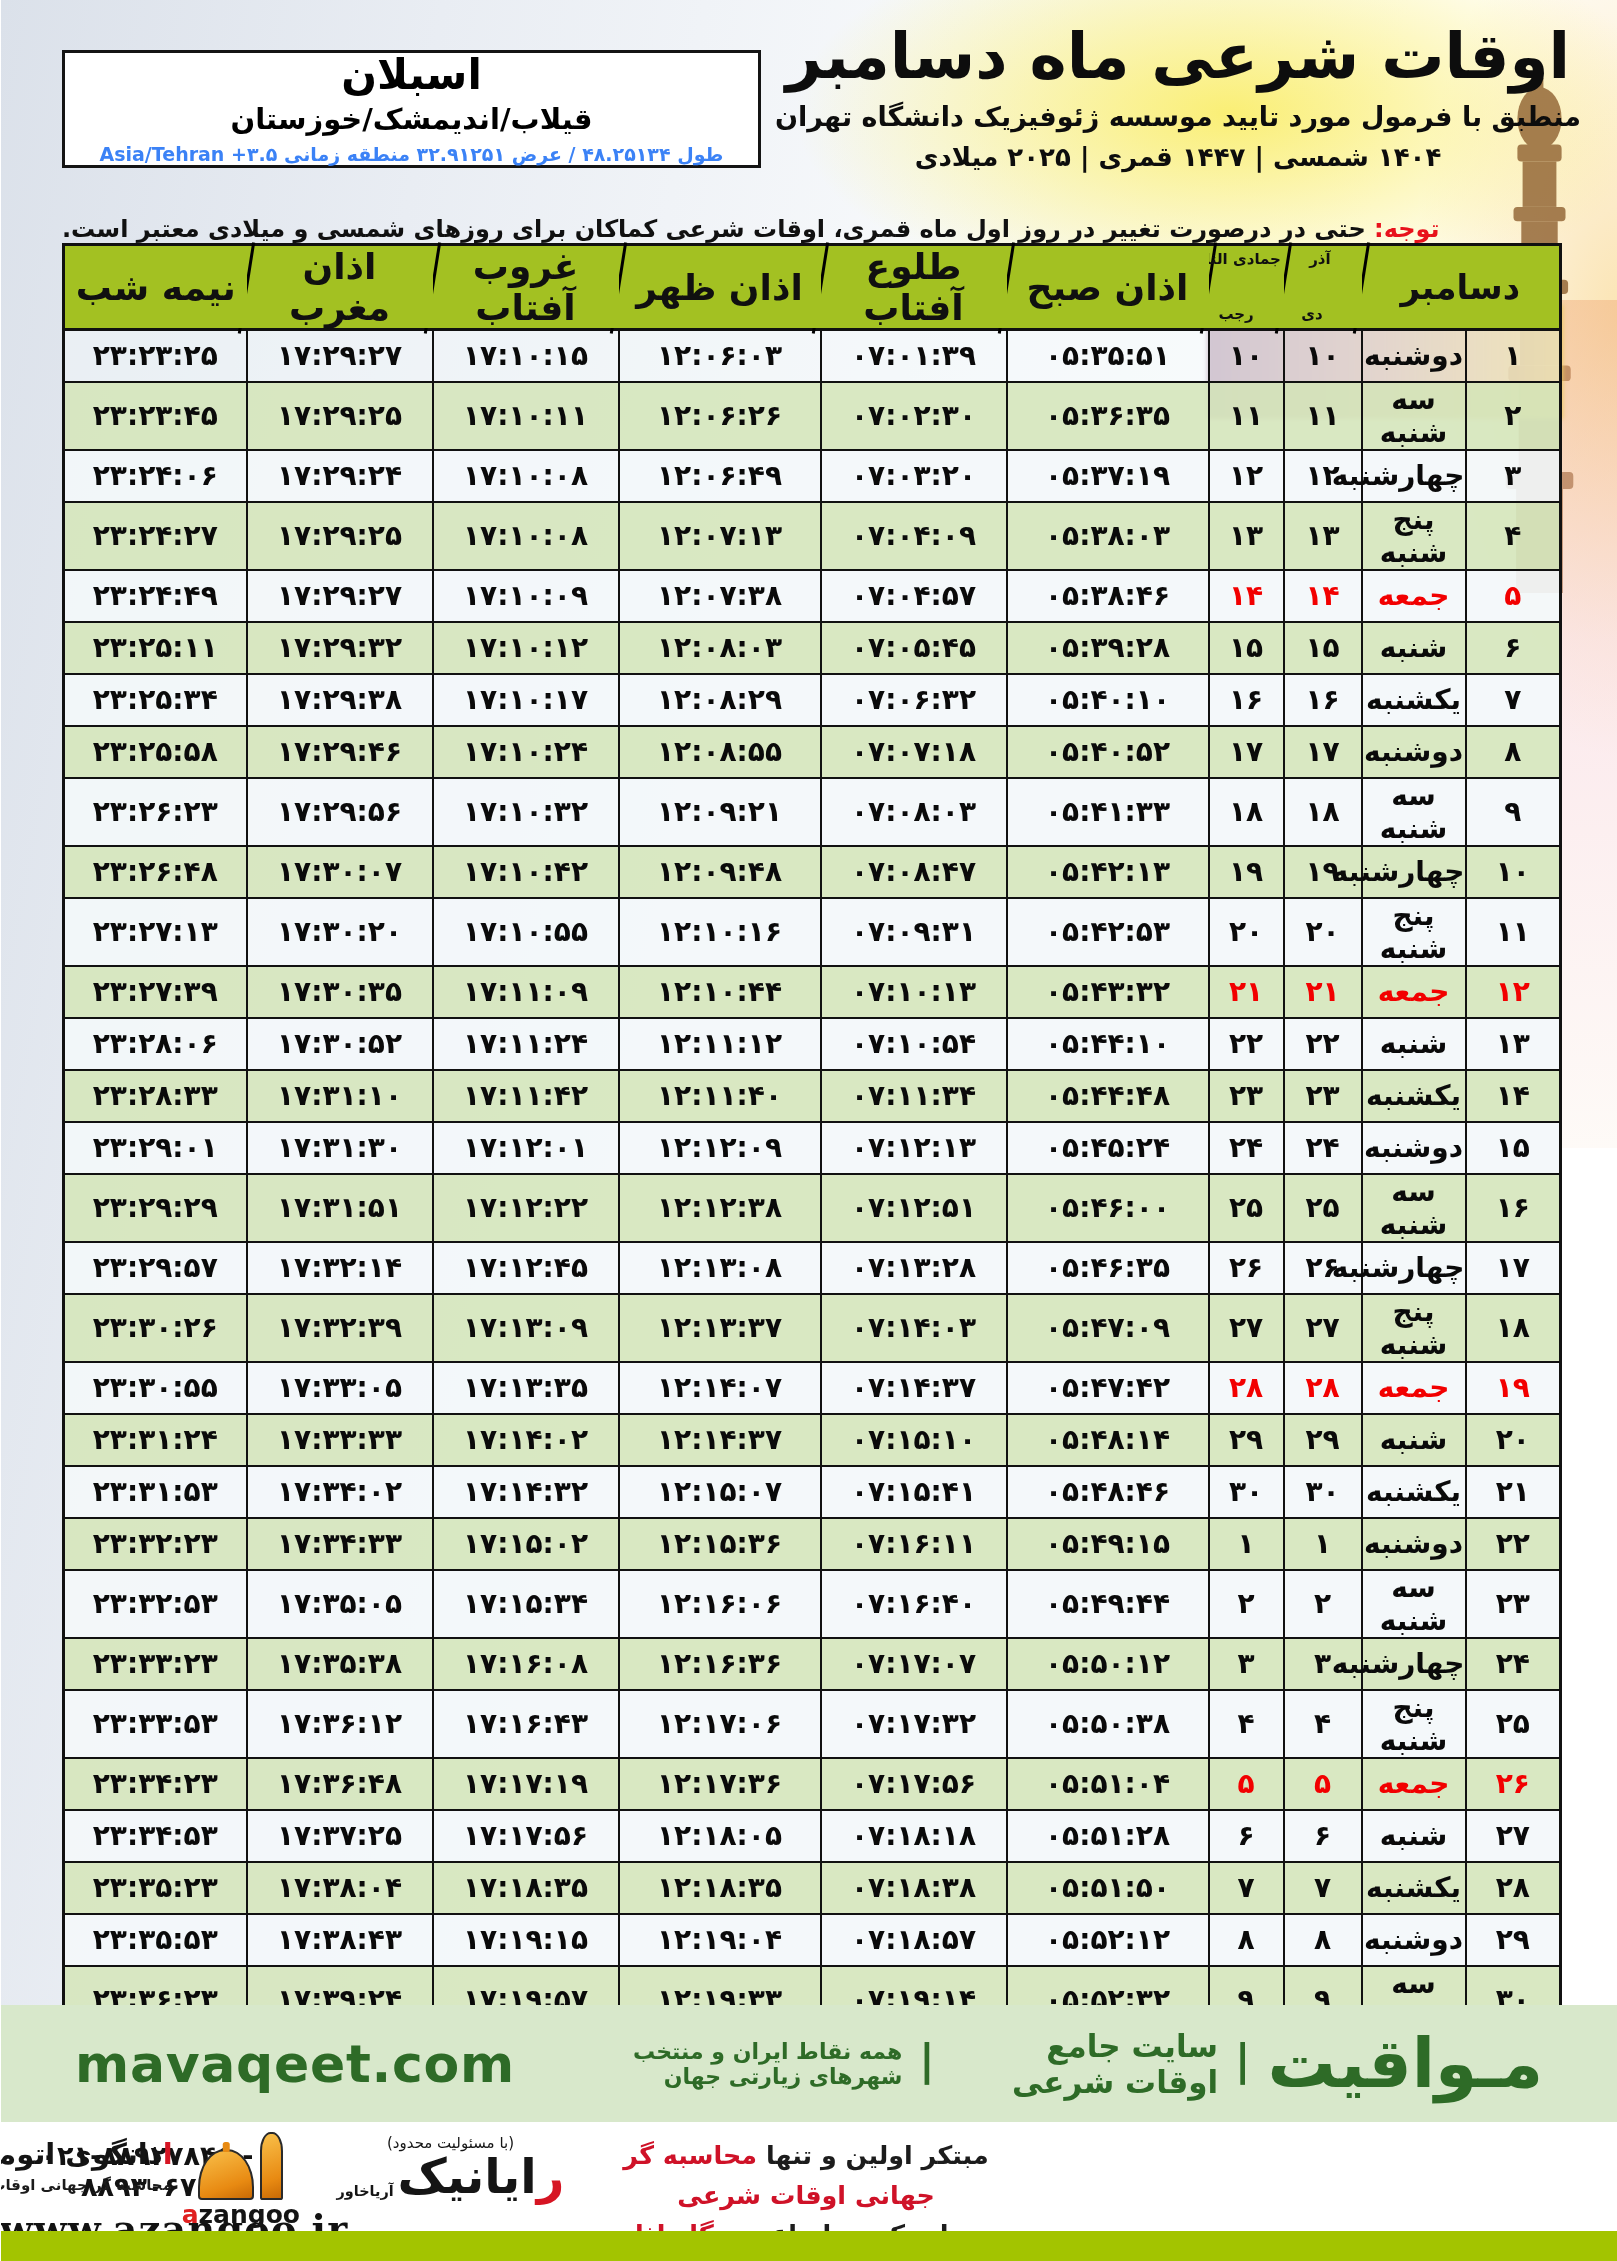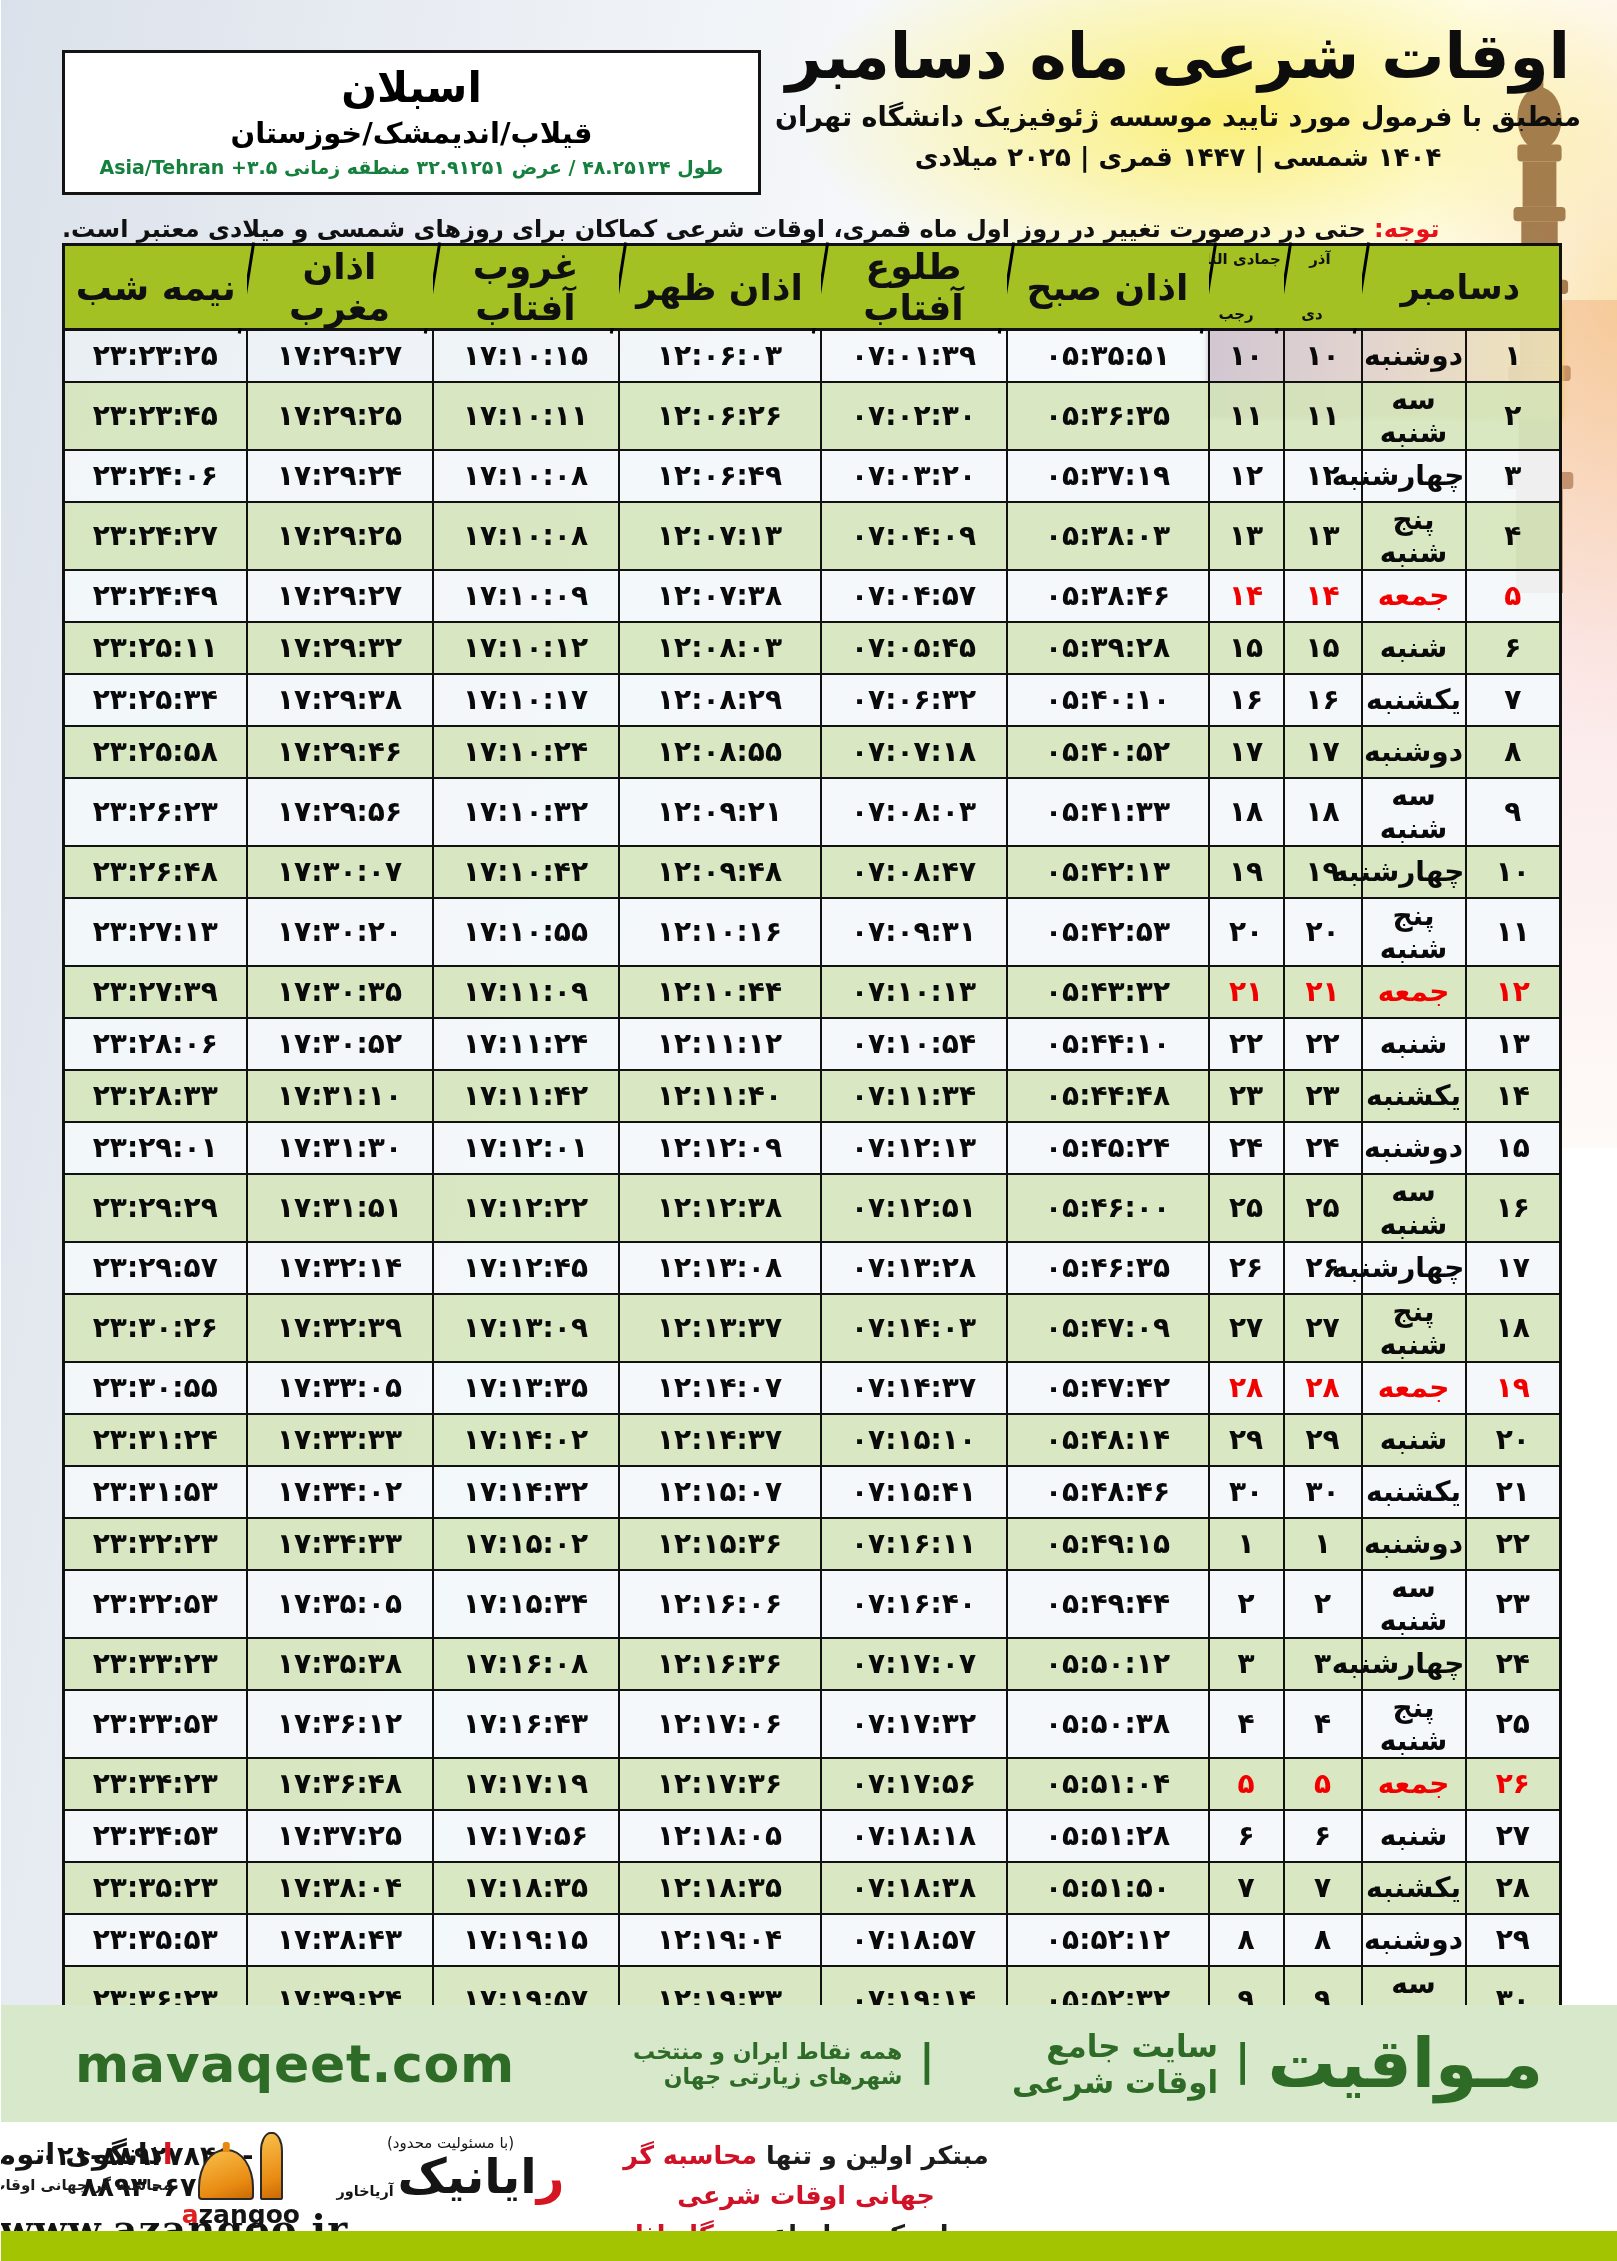--- a/index.html
+++ b/index.html
@@ -28,26 +28,26 @@
   }
   .decor{position:absolute;z-index:0;}
   .tower-svg{left:1481px;top:72px;width:117px;height:522px;opacity:.85;}
   .right-strip{left:1561px;top:300px;width:57px;height:848px;
     background:linear-gradient(180deg, rgba(240,170,120,.45), rgba(244,190,200,.35) 40%, rgba(248,228,210,.18));}
   .photo-hint{left:1207px;top:305px;width:356px;height:114px;
     background:linear-gradient(90deg, rgba(150,110,140,.8), rgba(190,140,120,.75) 45%, rgba(235,200,90,.85));
     filter:blur(2px);}
 
   
-  .loc-box{position:absolute;z-index:2;left:62px;top:50px;width:699px;height:145px;
+  .loc-box{position:absolute;z-index:2;left:62px;top:50px;width:699px;height:118px;
     background:#ffffff;border:3.3px solid #141414;
     display:flex;flex-direction:column;align-items:center;justify-content:center;gap:6.5px;}
   .loc-name{font-size:42px;font-weight:800;color:#000;line-height:1;}
   .loc-region{font-size:29px;font-weight:700;color:#000;}
-  .loc-geo{font-size:19px;font-weight:700;color:#15803d;text-align:right;}
+  .loc-geo{font-size:19px;font-weight:700;color:#3b82f6;text-align:right;}
   .loc-geo bdi{unicode-bidi:embed;}
 
   .title-wrap{position:absolute;z-index:2;left:770px;top:18px;width:816px;text-align:center;}
   .main-title{font-size:63px;font-weight:900;color:#0d0d0d;line-height:1.25;}
   .sub-title{font-size:27px;font-weight:800;color:#0d0d0d;margin-top:4px;}
   .years-line{font-size:26px;font-weight:600;color:#0d0d0d;margin-top:10.4px;}
 
   .note-line{position:absolute;z-index:2;left:62px;top:215px;font-size:24px;font-weight:700;color:#111;white-space:nowrap;}
   .note-line .note-label{color:var(--note-red);}
 

